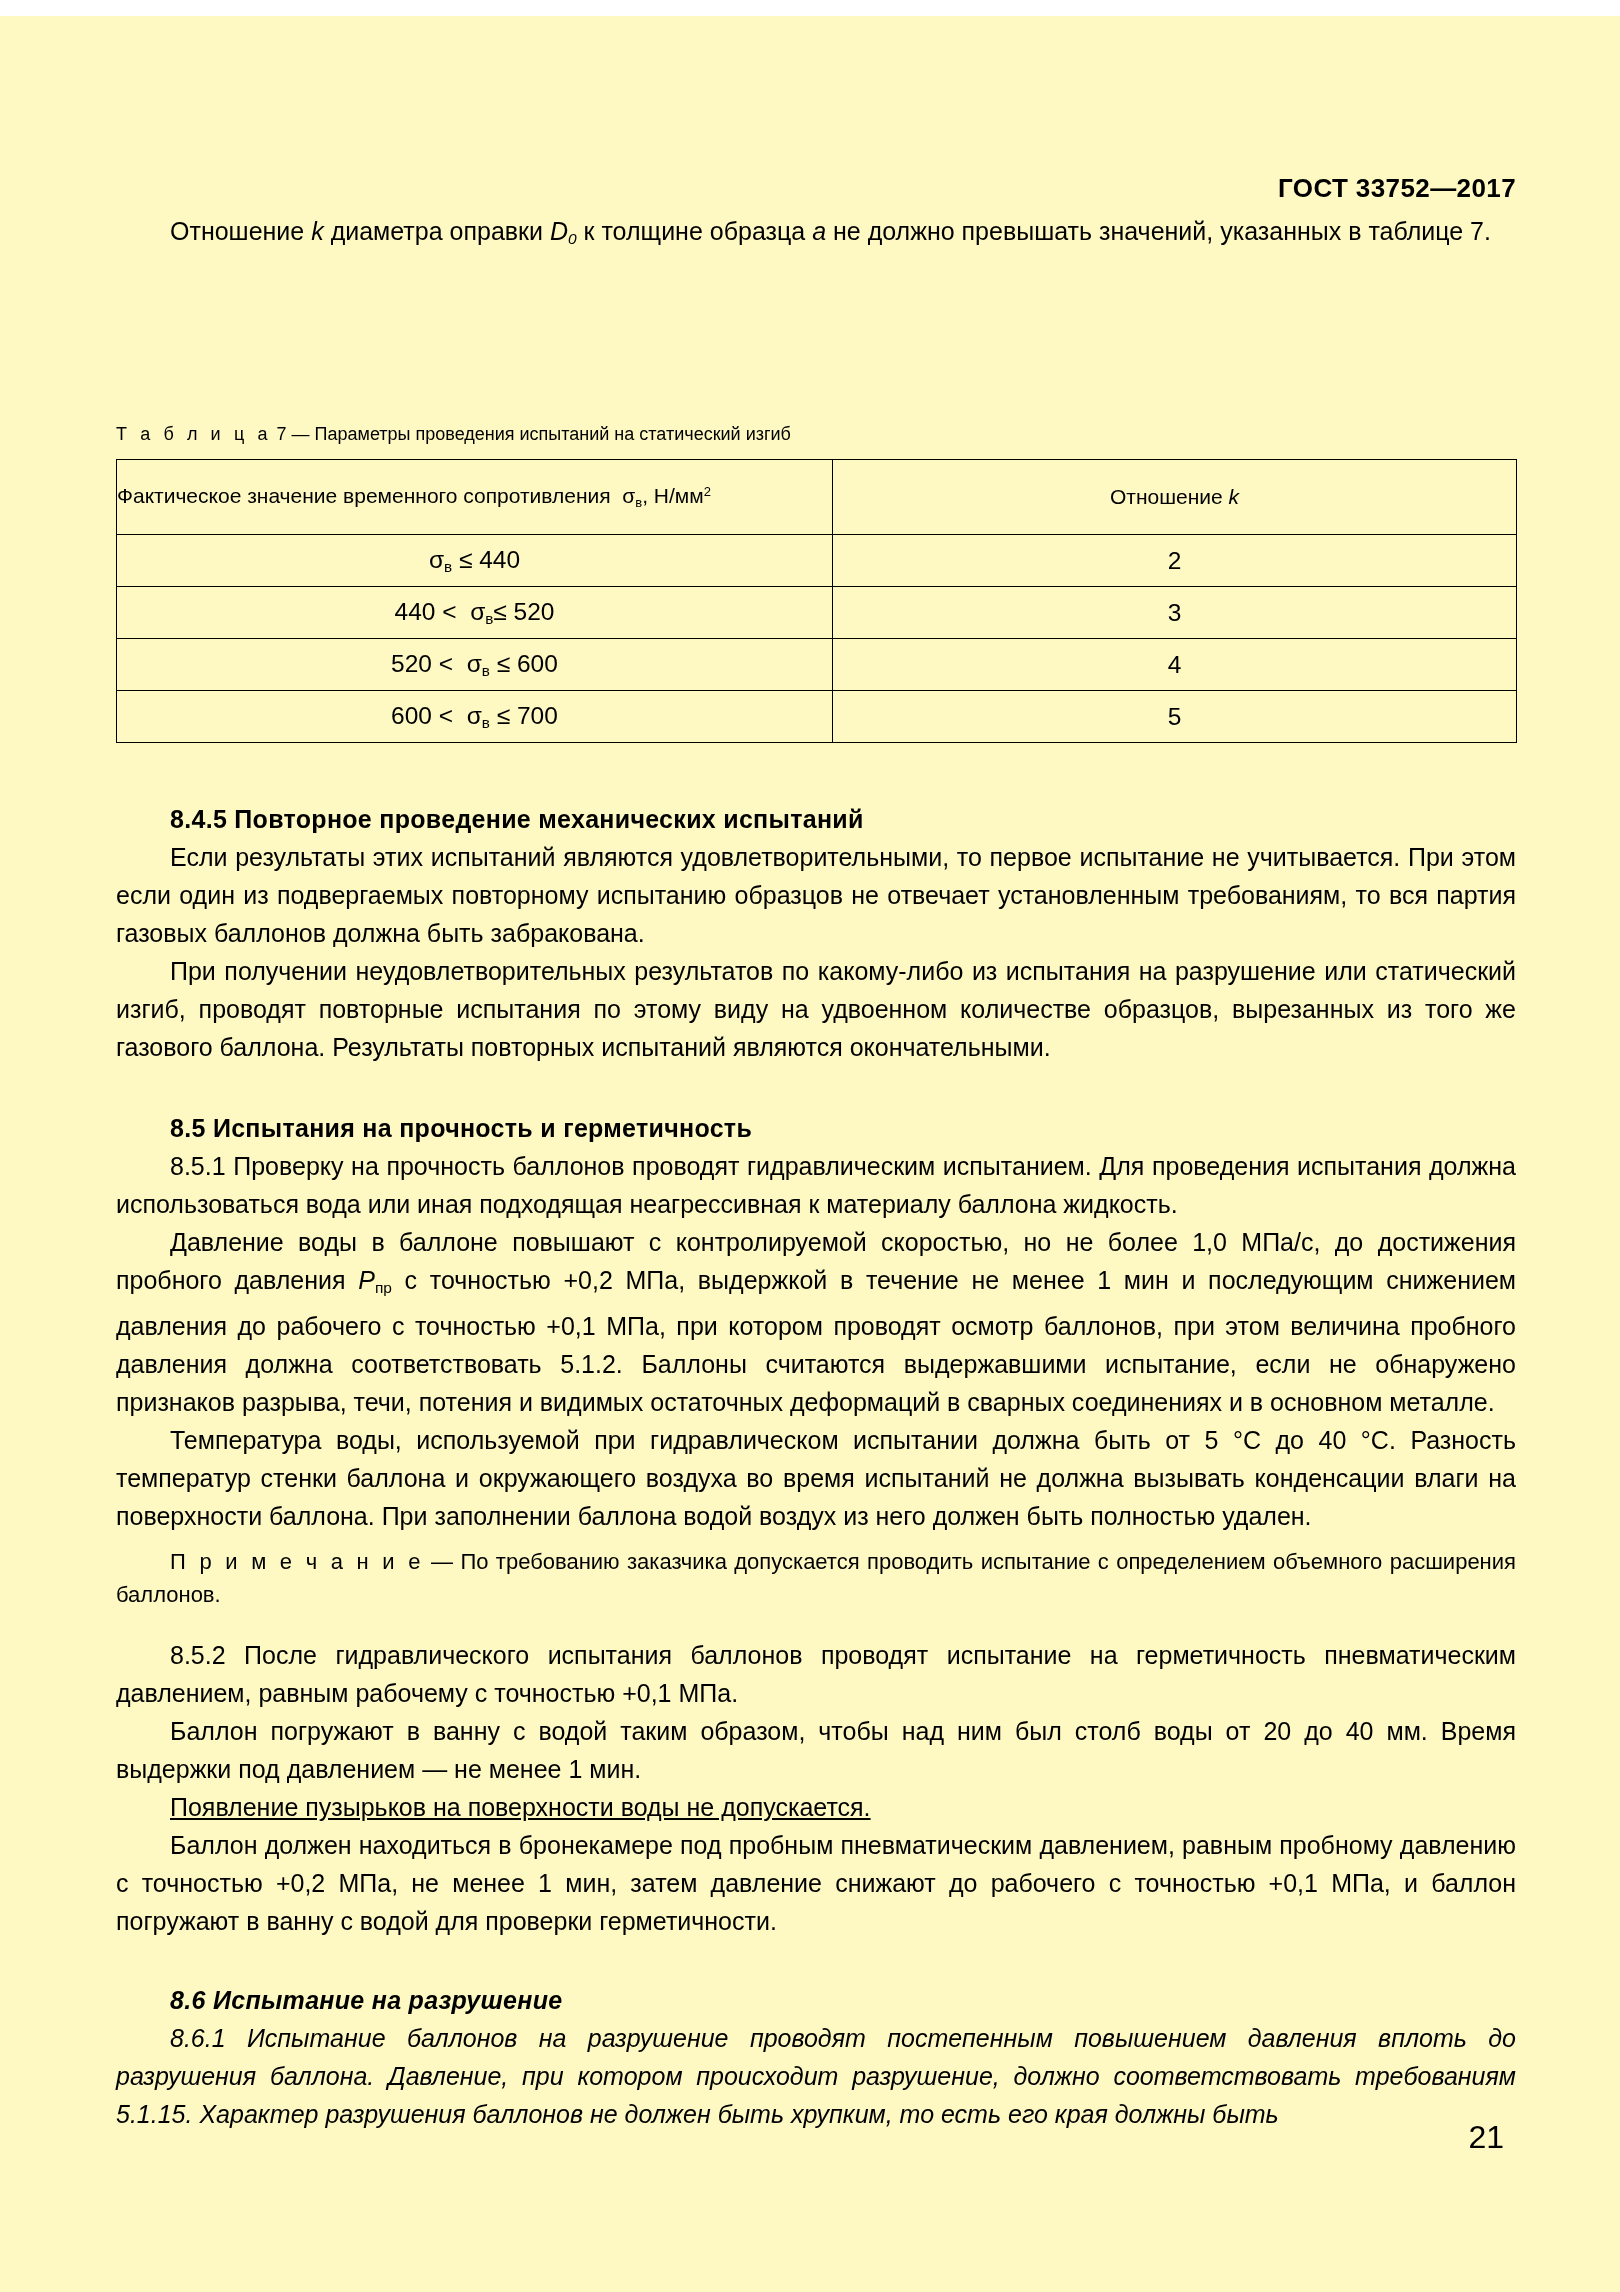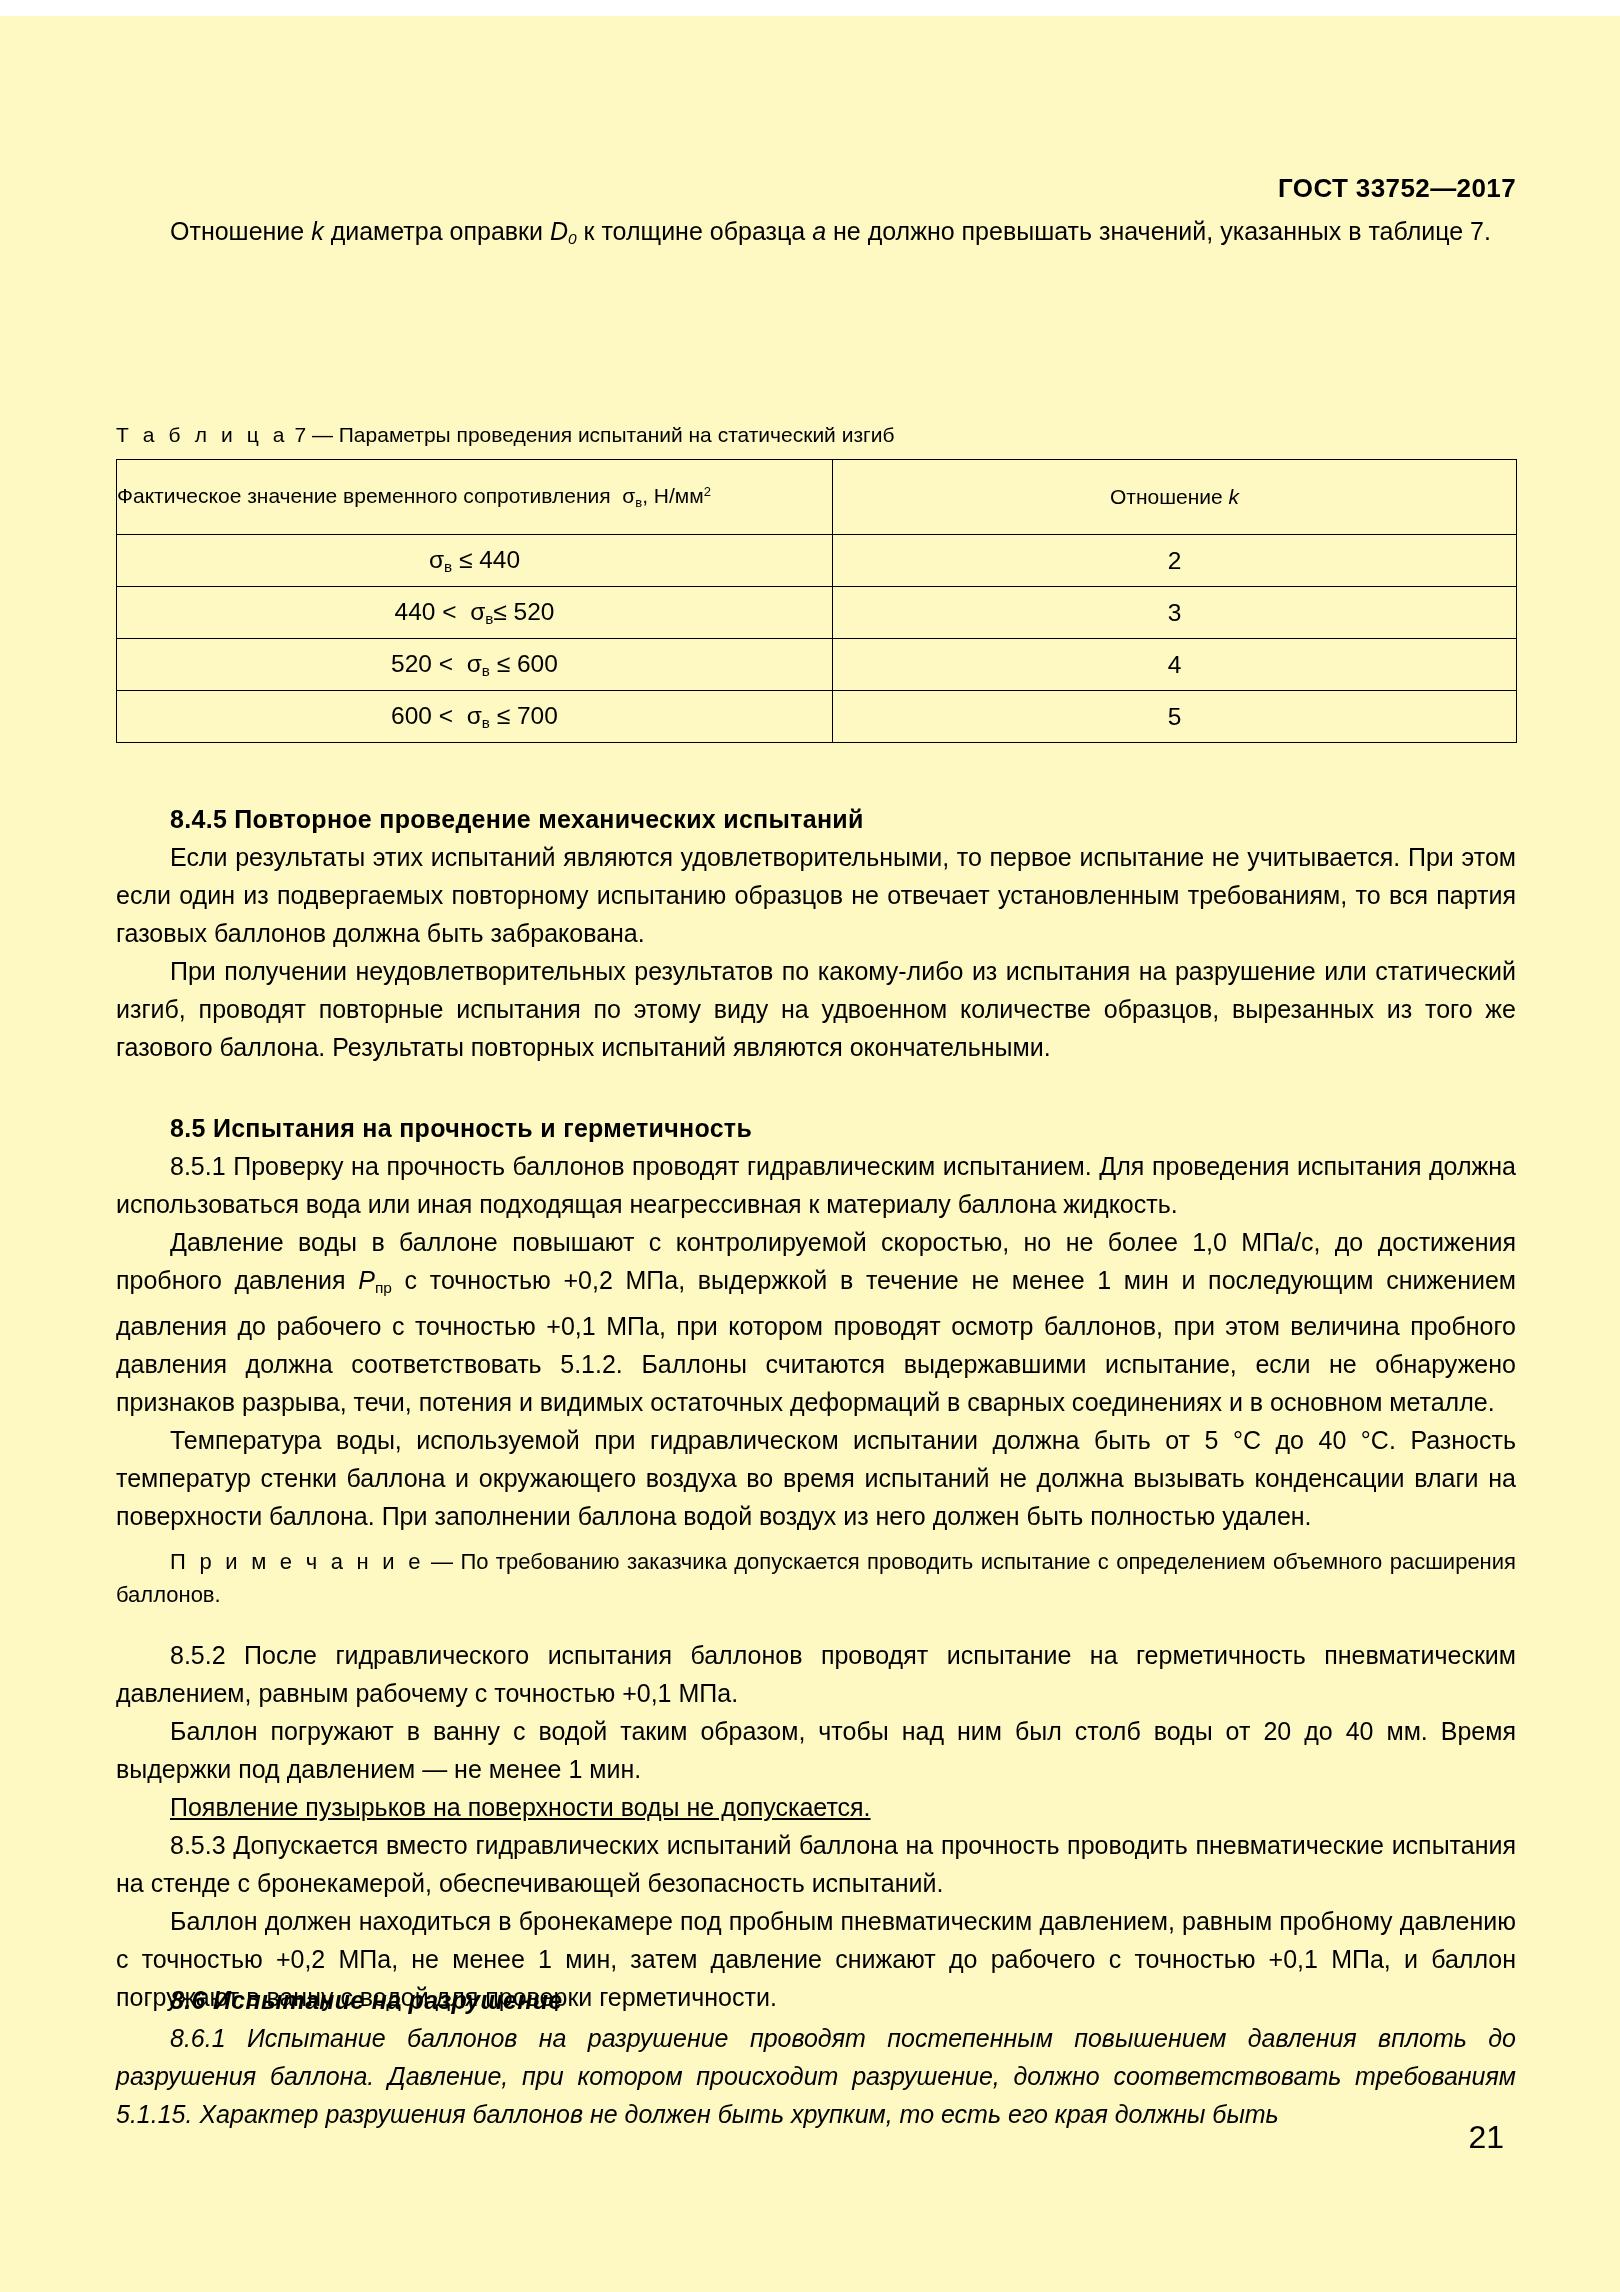--- a/index.html
+++ b/index.html
@@ -75,21 +75,21 @@
     text-align: justify;
     text-indent: 54px;
   }
   .note .note-label { letter-spacing: 3.1px; }
 
   
   .table-caption {
     position: absolute;
     left: 0;
     top: 404px;
-    font-size: 21px;
+    font-size: 18px;
     line-height: 29px;
     white-space: nowrap;
   }
   .table-caption .tbl-word { letter-spacing: 4.1px; }
 
   
   .tbl-wrap {
     position: absolute;
     left: 0;
     top: 443px;
@@ -203,21 +203,20 @@
     </div>
 
     <div class="body-block" style="top:1529px;">
       <p class="note"><span class="note-label">П р и м е ч а н и е</span><span>&nbsp;</span><span>—</span><span>&nbsp;</span><span>По требованию заказчика допускается проводить испытание с определением объемного расширения баллонов.</span></p>
     </div>
 
     <div class="body-block" style="top:1620px;">
       <p class="para">8.5.2  После гидравлического испытания баллонов проводят испытание на герметичность пневматическим давлением, равным рабочему с точностью +0,1 МПа.</p>
       <p class="para">Баллон погружают в ванну с водой таким образом, чтобы над ним был столб воды от 20 до 40 мм. Время выдержки под давлением — не менее 1 мин.</p>
       <p class="para last-line-left">Появление пузырьков на поверхности воды не допускается.</p>
-      <p class="para">8.5.3  Допускается вместо гидравлических испытаний баллона на прочность проводить пневматические испытания на стенде с бронекамерой, обеспечивающей безопасность испытаний.</p>
       <p class="para">Баллон должен находиться в бронекамере под пробным пневматическим давлением, равным пробному давлению с точностью +0,2 МПа, не менее 1 мин, затем давление снижают до рабочего с точностью +0,1 МПа, и баллон погружают в ванну с водой для проверки герметичности.</p>
     </div>
 
     <div class="body-block" style="top:1965px;font-style:italic;">
       <p class="heading">8.6  Испытание на разрушение</p>
       <p class="para">8.6.1  Испытание баллонов на разрушение проводят постепенным повышением давления вплоть до разрушения баллона. Давление, при котором происходит разрушение, должно соответствовать требованиям 5.1.15. Характер разрушения баллонов не должен быть хрупким, то есть его края должны быть</p>
     </div>
 
     <div class="folio">21</div>
 

